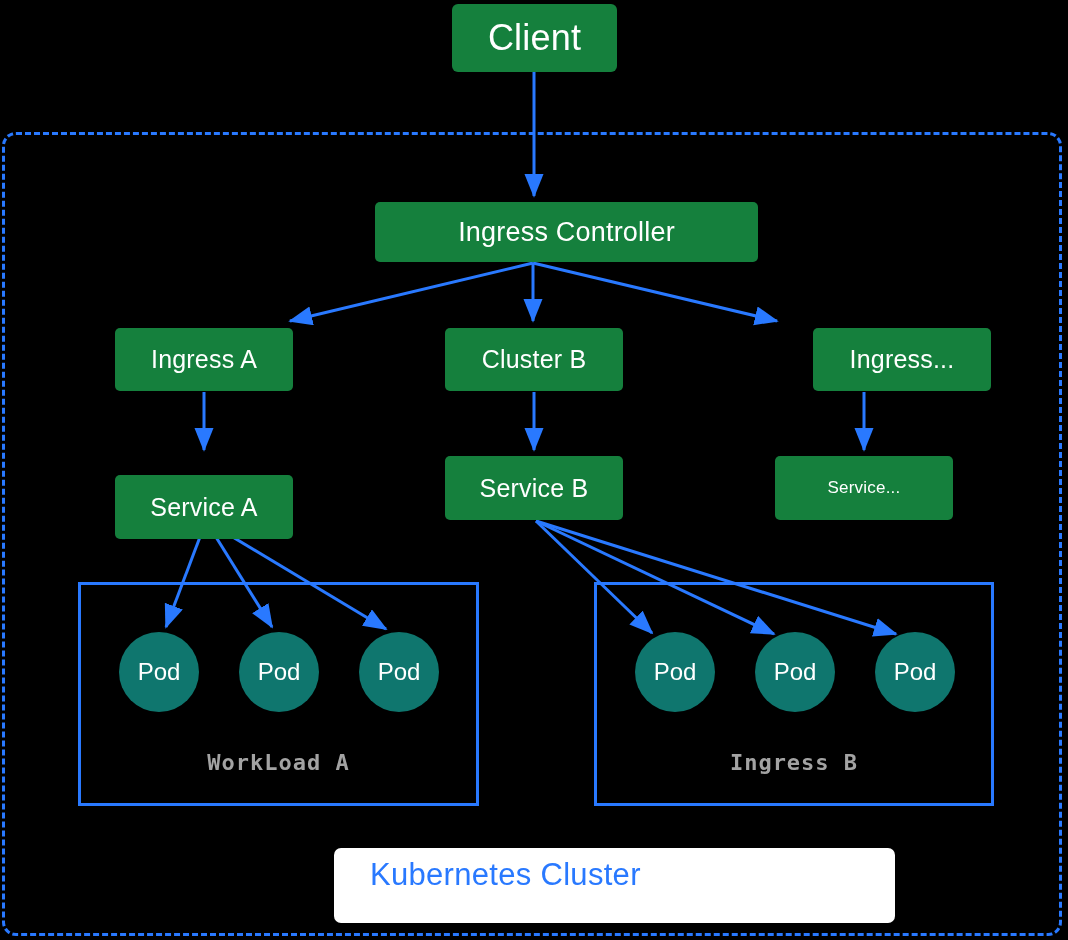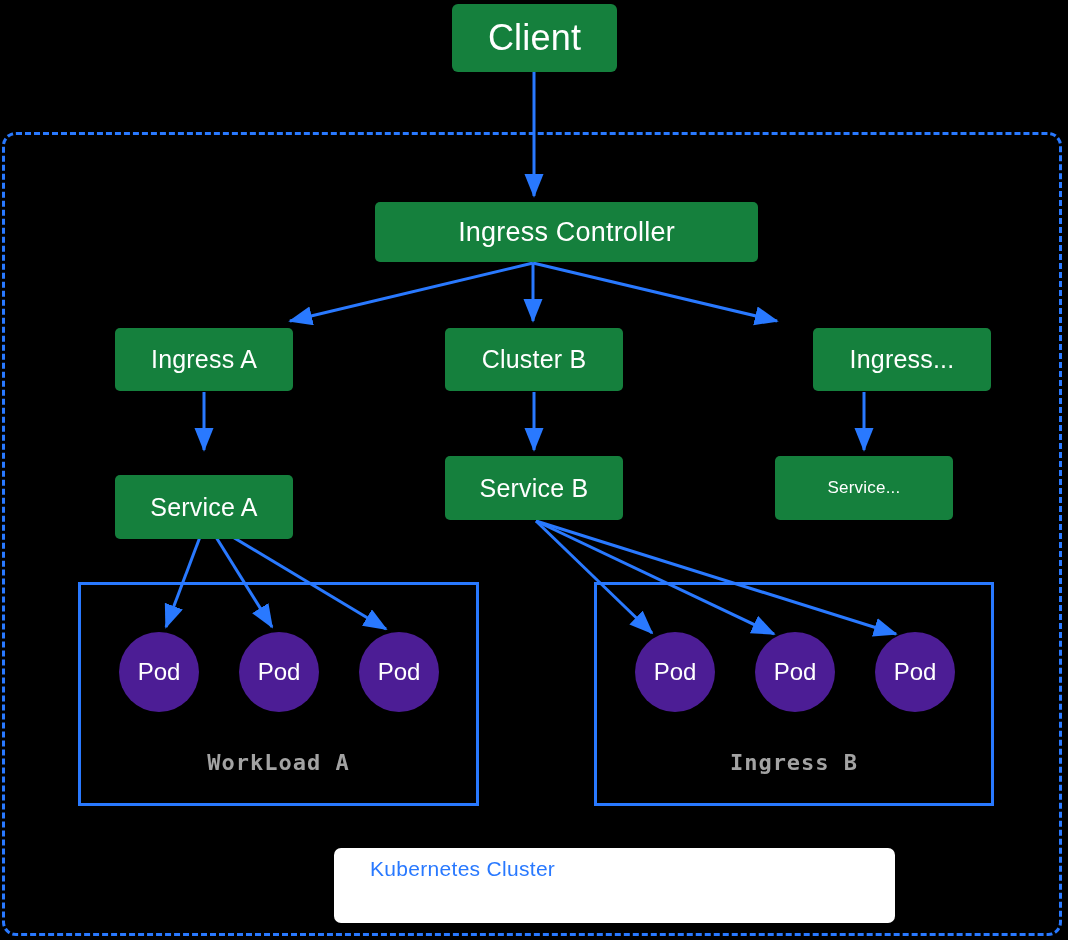--- a/index.html
+++ b/index.html
@@ -94,21 +94,21 @@
     font-weight: bold;
     letter-spacing: 1px;
   }
 
   
   .pod {
     position: absolute;
     width: 80px;
     height: 80px;
     border-radius: 50%;
-    background: #4c1d95;
+    background: #0f766e;
     color: #ffffff;
     display: flex;
     align-items: center;
     justify-content: center;
     font-size: 24px;
     box-sizing: border-box;
   }
 
   
   .cluster-caption {
@@ -119,21 +119,21 @@
     height: 75px;
     background: #ffffff;
     border-radius: 7px;
     box-sizing: border-box;
     display: flex;
     align-items: flex-start;
     padding: 9px 0 0 36px;
   }
   .cluster-caption span {
     color: #2979ff;
-    font-size: 21px;
+    font-size: 31px;
     letter-spacing: 0.3px;
     text-align: right;
   }
 </style>
 </head>
 <body>
 
 <div id="stage">
 
   <div class="cluster-boundary"></div>

